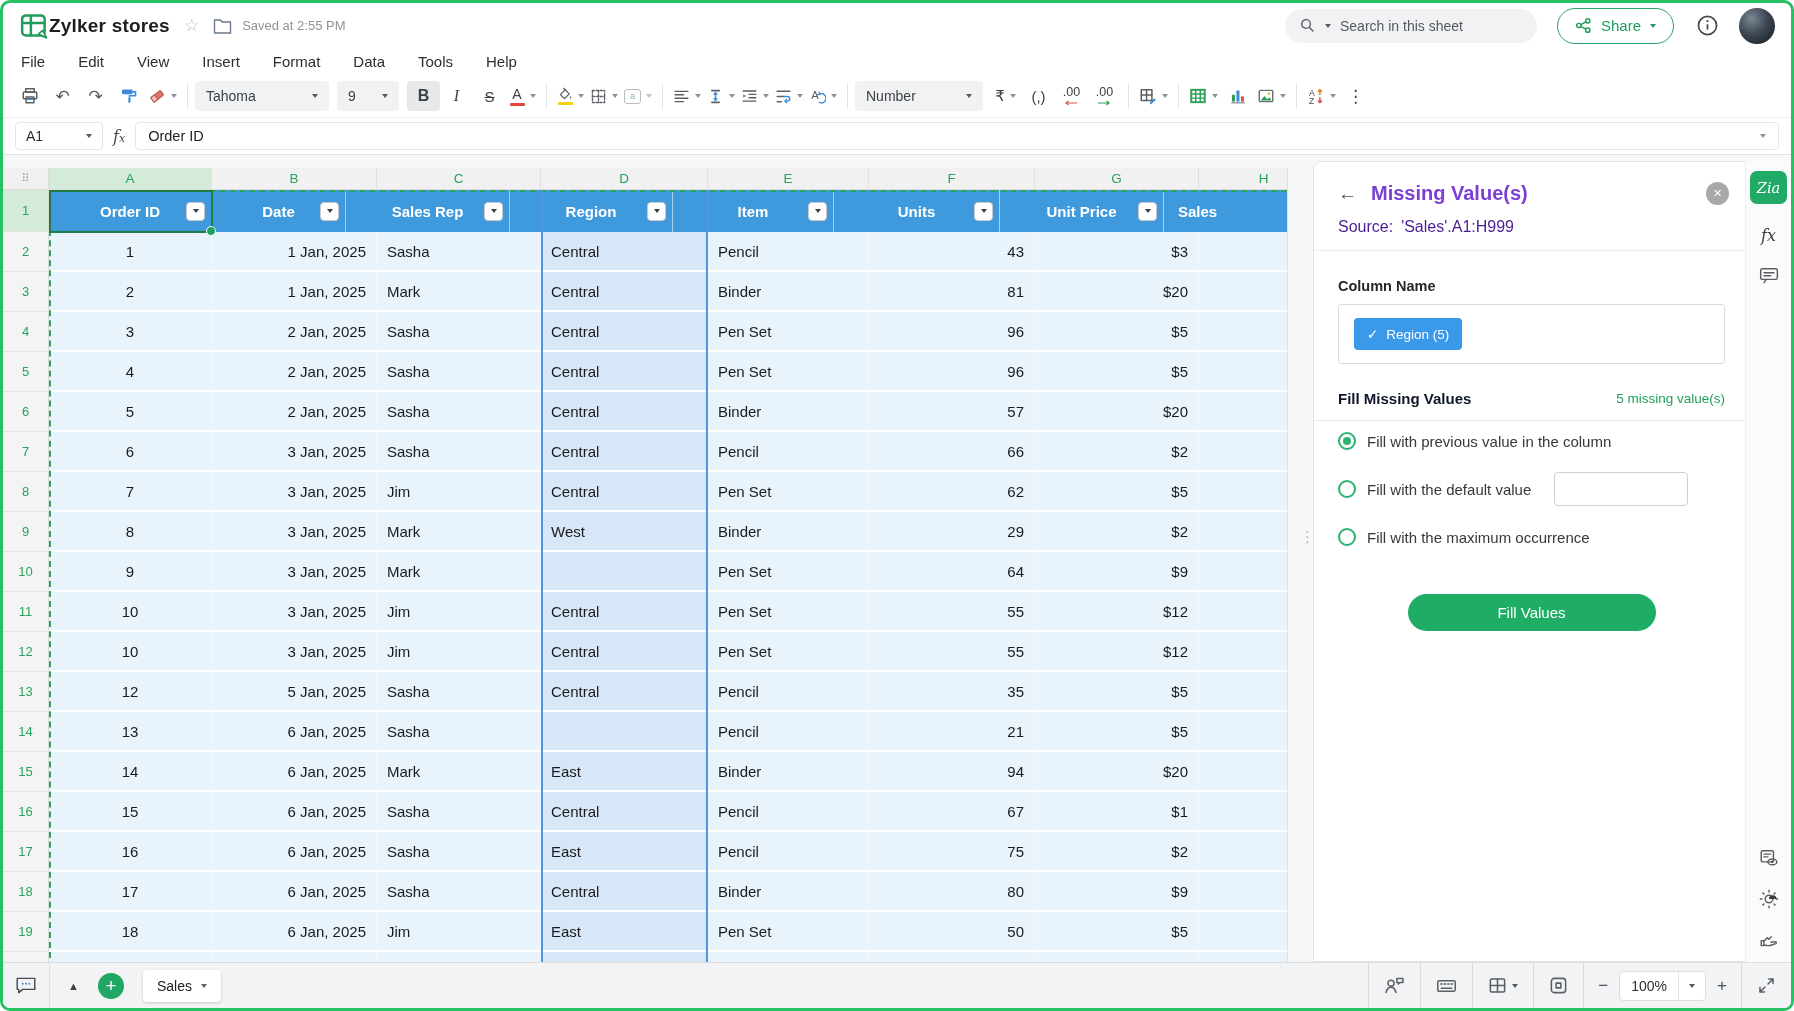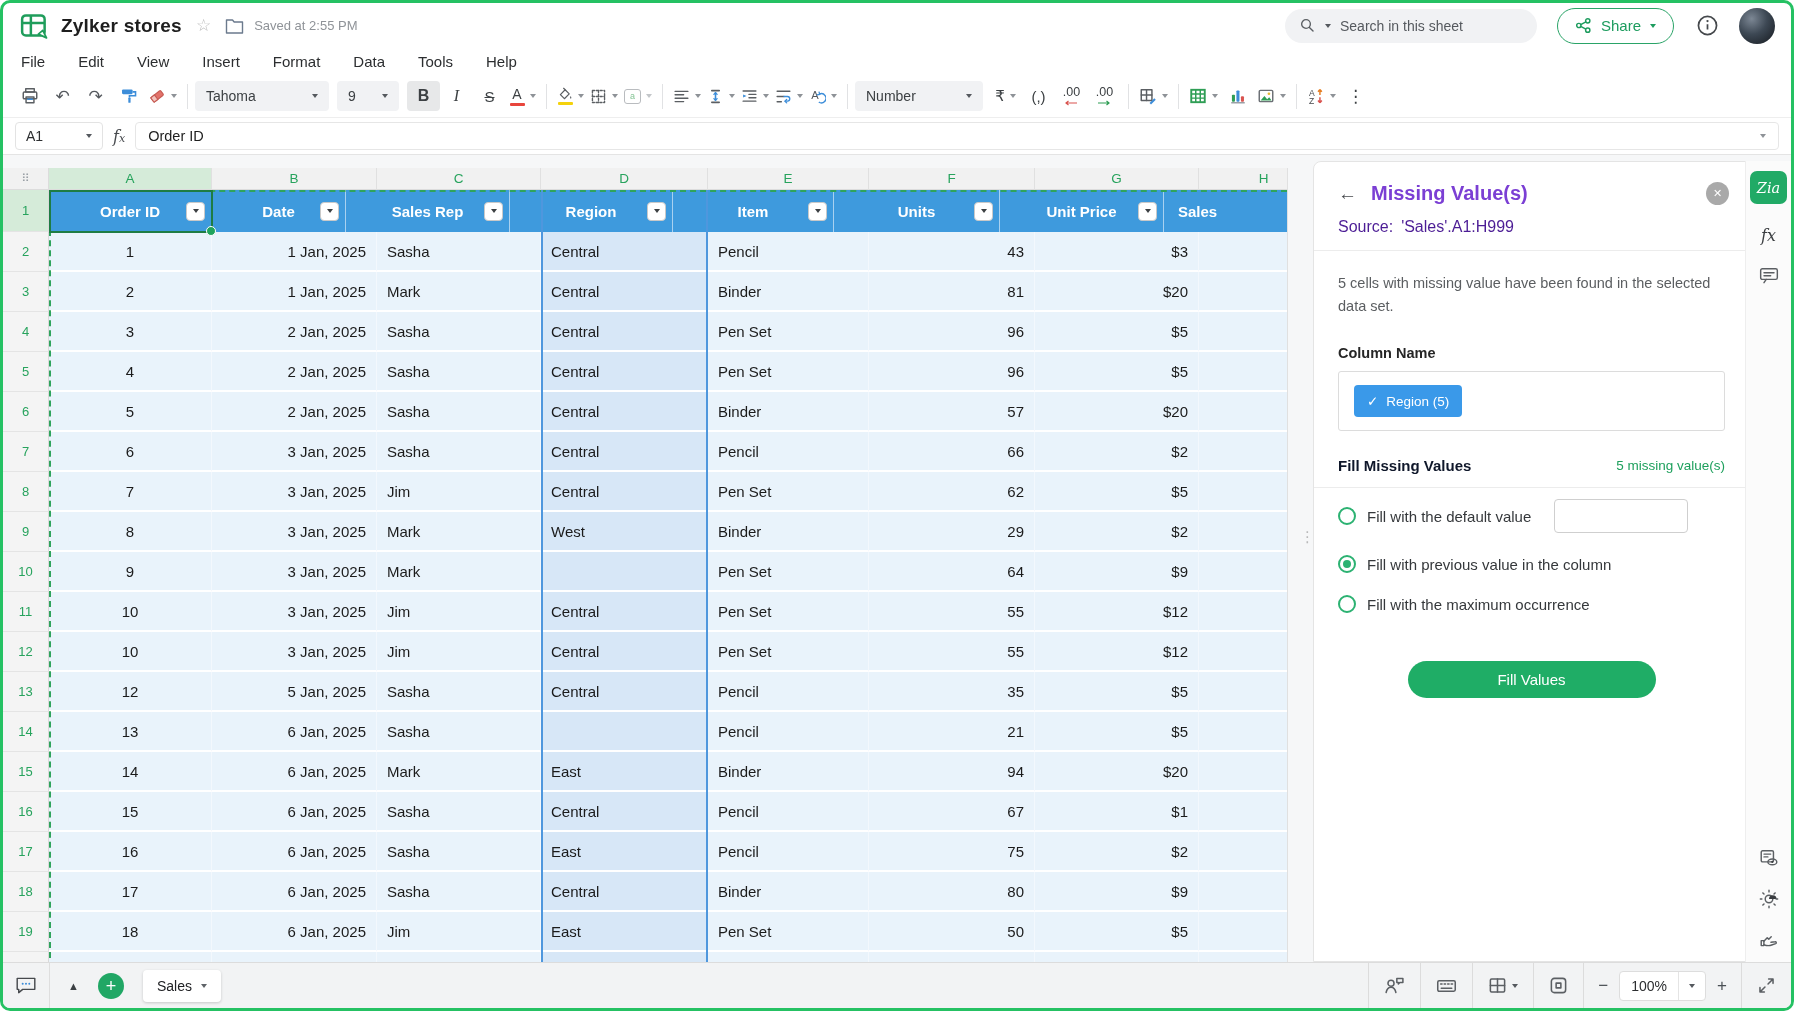--- a/index.html
+++ b/index.html
@@ -3,21 +3,21 @@
 <meta charset="utf-8">
 <style>
   html,body{margin:0;padding:0;background:#fff;}
   body{width:1794px;height:1011px;overflow:hidden;font-family:"Liberation Sans","DejaVu Sans",sans-serif;-webkit-font-smoothing:antialiased;}
   .frame{position:absolute;inset:0;border:3px solid #25c163;border-radius:10px;overflow:hidden;background:#fff;box-sizing:border-box;}
   svg{display:block;}
   .ic{stroke:#5b5f63;fill:none;stroke-width:1.3;stroke-linecap:round;stroke-linejoin:round;}
 
   
   .titlebar{position:absolute;left:0;top:0;right:0;height:45px;display:flex;align-items:center;padding:0 16px;box-sizing:border-box;}
-  .app-title{font-size:19px;font-weight:bold;color:#1e1e1e;margin-left:12px;letter-spacing:.2px;}
+  .app-title{font-size:19px;font-weight:bold;color:#1e1e1e;letter-spacing:.2px;}
   .star{font-size:17px;color:#bdbdbd;margin-left:14px;}
   .folder{margin-left:14px;}
   .saved{font-size:13px;color:#8f9398;margin-left:10px;}
   .search-pill{margin-left:auto;width:252px;height:34px;background:#f1f2f4;border-radius:17px;display:flex;align-items:center;gap:9px;padding:0 14px;box-sizing:border-box;color:#55595e;font-size:14px;}
   .tri-dn{width:0;height:0;border-left:3.5px solid transparent;border-right:3.5px solid transparent;border-top:4.5px solid #55595e;}
   .share-pill{margin-left:20px;height:36px;border:1.5px solid #2aa468;border-radius:19px;display:flex;align-items:center;gap:9px;padding:0 17px;color:#1d9c5e;font-size:15px;box-sizing:border-box;}
   .share-pill .tri-dn{border-top-color:#1d9c5e;}
   .info-btn{margin-left:22px;}
   .avatar{margin-left:20px;width:36px;height:36px;border-radius:50%;background:radial-gradient(circle at 35% 30%,#7c8794 0%,#3d4854 45%,#14181d 100%);}
 
@@ -658,41 +658,40 @@
     <div class="panel">
       <div class="p-head">
         <span class="p-back">←</span>
         <span class="p-title">Missing Value(s)</span>
         <span class="p-close">✕</span>
       </div>
       <div class="p-source">
         <span>Source:</span><span class="sv">'Sales'.A1:H999</span>
       </div>
       <div class="p-div"></div>
-      <div class="p-msg">5 cells with missing value have been found in the selected data set.</div>
       <div class="p-colname">Column Name</div>
       <div class="p-chipbox">
         <span class="chip">
           <span>✓</span>
           <span>Region (5)</span>
         </span>
       </div>
       <div class="p-fillrow">
         <span class="p-filllabel">Fill Missing Values</span>
         <span class="p-count">5 missing value(s)</span>
       </div>
       <div class="p-div"></div>
       <div class="p-opt">
+        <span class="radio sel"></span>
+        <span>Fill with previous value in the column</span>
+      </div>
+      <div class="p-opt">
         <span class="radio"></span>
         <span>Fill with the default value</span>
         <input class="definput" value="" style="">
-      </div>
-      <div class="p-opt">
-        <span class="radio sel"></span>
-        <span>Fill with previous value in the column</span>
       </div>
       <div class="p-opt">
         <span class="radio"></span>
         <span>Fill with the maximum occurrence</span>
       </div>
       <button class="fillbtn">Fill Values</button>
     </div>
 
     <div class="rail">
       <span class="zia">Zia</span>

